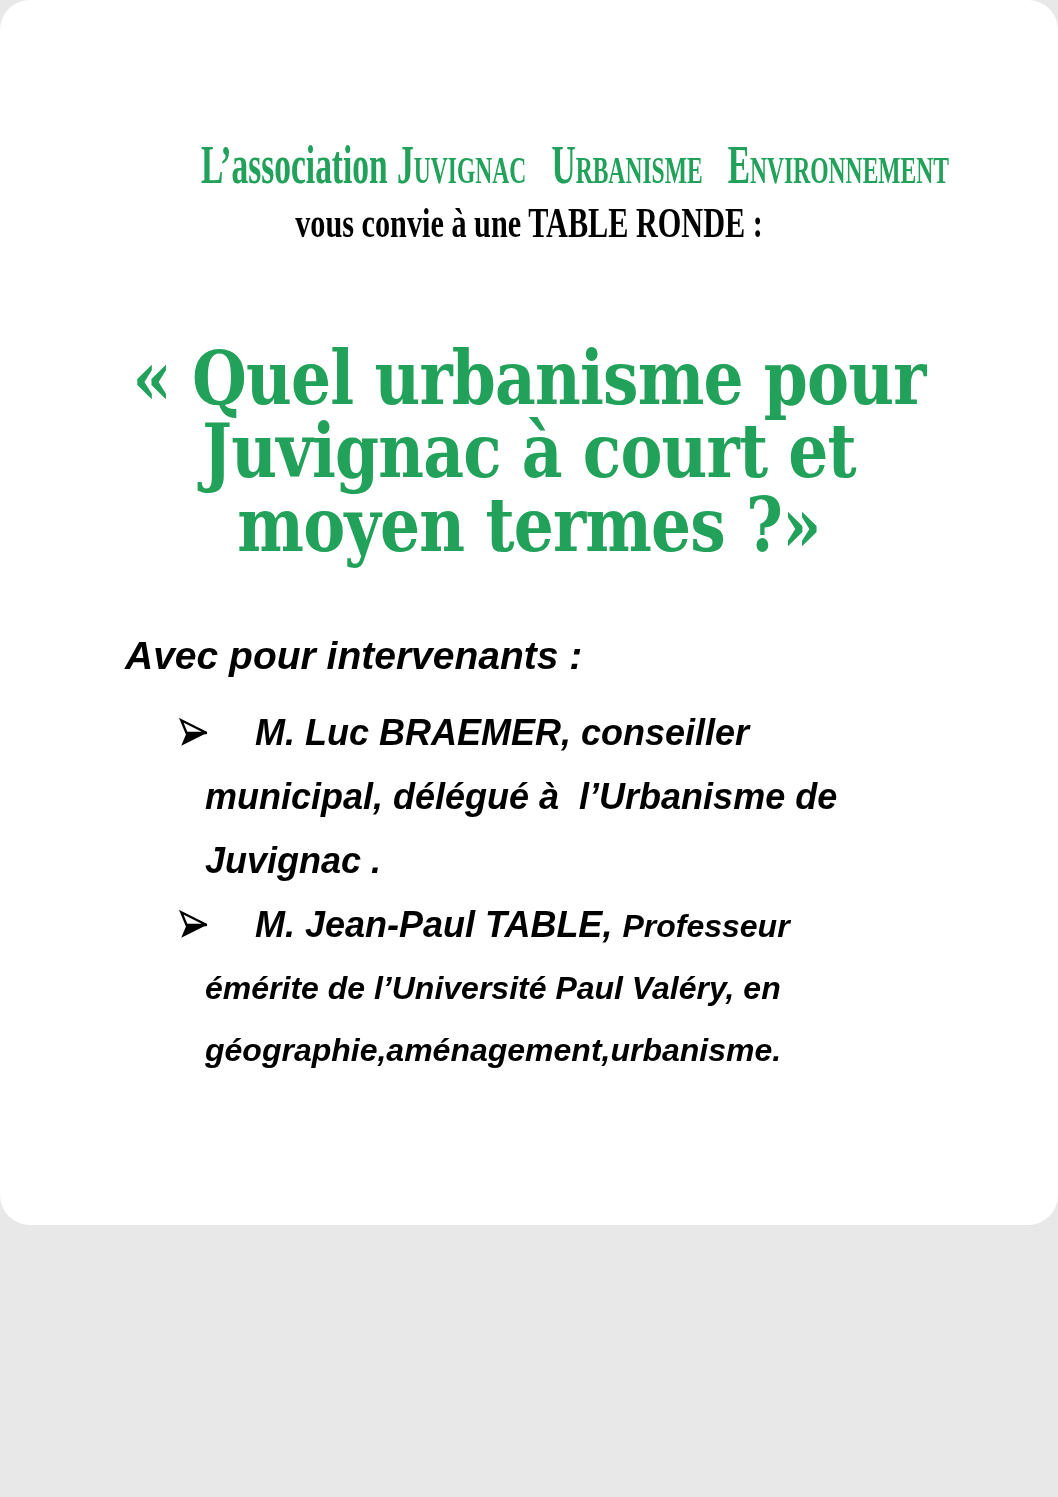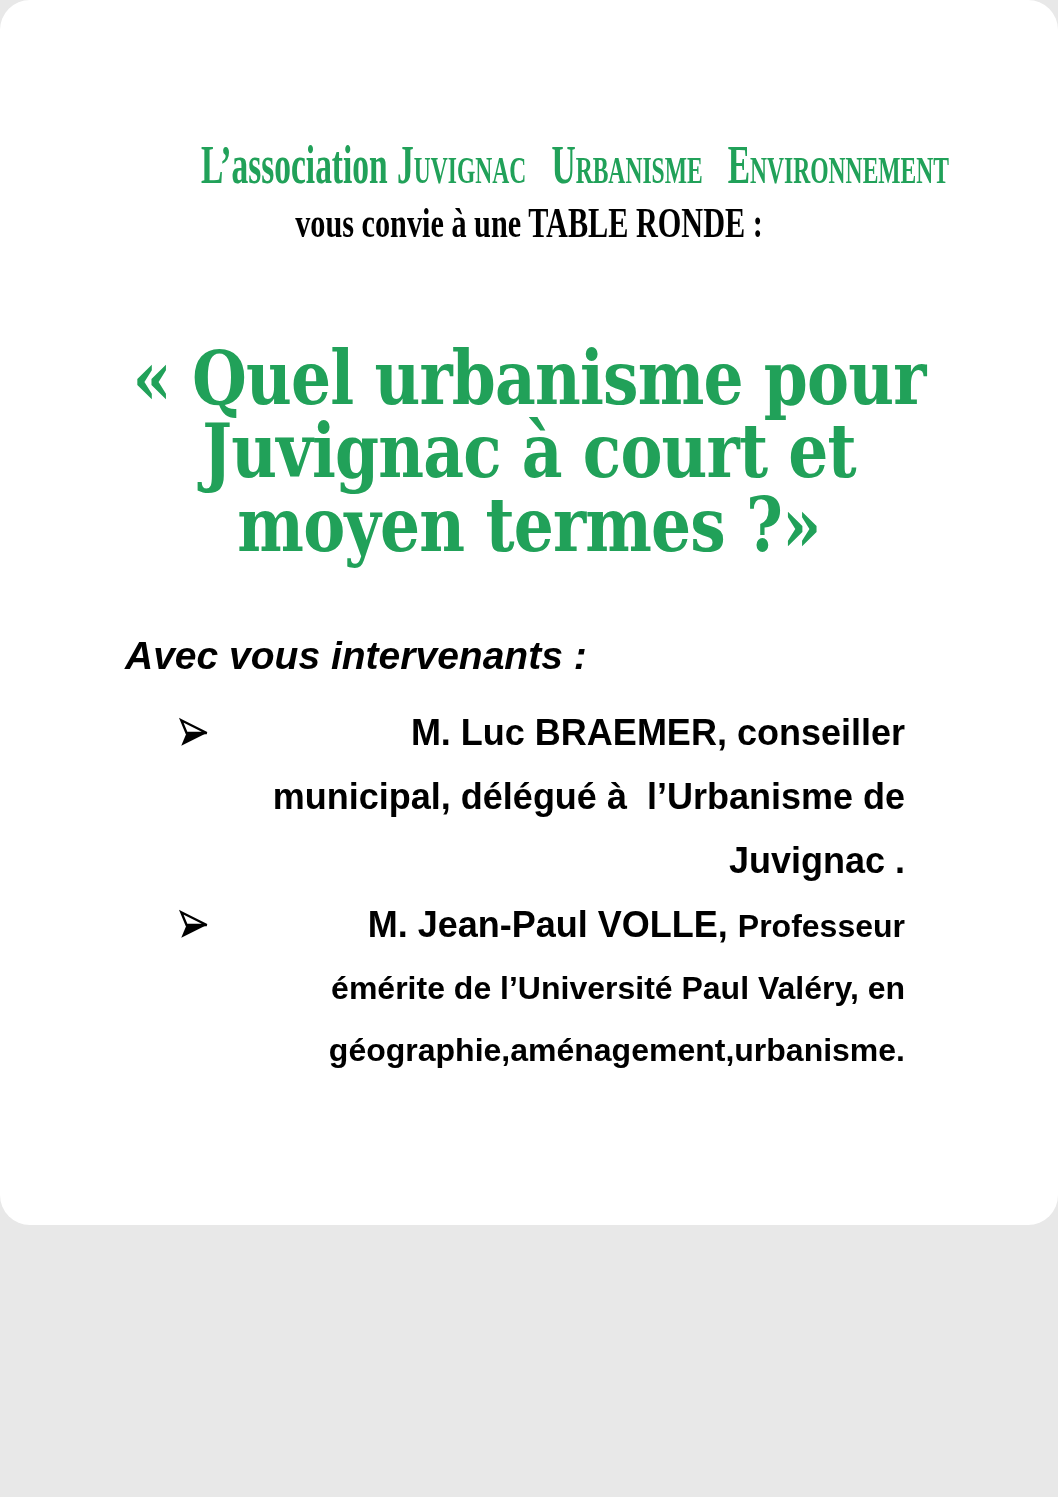--- a/index.html
+++ b/index.html
@@ -74,23 +74,23 @@
     position: relative;
     padding-left: 80px;
     width: 700px;
     line-height: 57px;
   }
   .speaker-text {
     margin: 0;
     text-indent: 50px;
     white-space: pre-wrap;
     font-family: "Liberation Sans", sans-serif;
+    font-style: italic;
     font-weight: bold;
     color: var(--text, #000000);
-    text-align: right;
   }
   .speaker-name { font-size: 36px; }
   .speaker-name::after { content: " "; }
   .speaker-desc { font-size: 36px; }
   .speaker:nth-child(2) .speaker-desc { font-size: 32px; }
   .marker { position: absolute; left: 52px; top: 12px; width: 34px; height: 34px; }
   .marker svg { display: block; }
 
   
   .event { margin-top: 110px; text-align: center; color: var(--red, #B01219); }
@@ -128,41 +128,41 @@
       <span>L’association</span><span class="assoc-name">Juvignac Urbanisme Environnement</span>
     </div>
     <div class="invite-line">vous convie à une TABLE RONDE :</div>
   </header>
 
   <h1 class="main-title">« Quel urbanisme pour
 Juvignac à court et
 moyen termes ?»</h1>
 
   <section class="speakers">
-    <h2 class="speakers-heading">Avec vous intervenants :</h2>
+    <h2 class="speakers-heading">Avec pour intervenants :</h2>
 
     <ul class="speakers-list">
 
       <li class="speaker">
         <span class="marker">
           <svg width="34" height="34" viewBox="0 0 32 32" aria-hidden="true">
             <polygon points="4,4 28,16 9,16" fill="#ffffff" stroke="#000000" stroke-width="2.2" stroke-linejoin="miter"></polygon>
             <polygon points="4,28 28,16 9,16" fill="#000000"></polygon>
           </svg>
         </span>
         <p class="speaker-text"><span class="speaker-name">M. Luc BRAEMER,</span><span class="speaker-desc">conseiller municipal, délégué à  l’Urbanisme de Juvignac .</span></p>
       </li>
 
       <li class="speaker">
         <span class="marker">
           <svg width="34" height="34" viewBox="0 0 32 32" aria-hidden="true">
             <polygon points="4,4 28,16 9,16" fill="#ffffff" stroke="#000000" stroke-width="2.2" stroke-linejoin="miter"></polygon>
             <polygon points="4,28 28,16 9,16" fill="#000000"></polygon>
           </svg>
         </span>
-        <p class="speaker-text"><span class="speaker-name">M. Jean-Paul VOLLE,</span><span class="speaker-desc">Professeur émérite de l’Université Paul Valéry, en géographie,aménagement,urbanisme.</span></p>
+        <p class="speaker-text"><span class="speaker-name">M. Jean-Paul TABLE,</span><span class="speaker-desc">Professeur émérite de l’Université Paul Valéry, en géographie,aménagement,urbanisme.</span></p>
       </li>
 
     </ul>
   </section>
 
 
 </div>
 
 </body></html>

